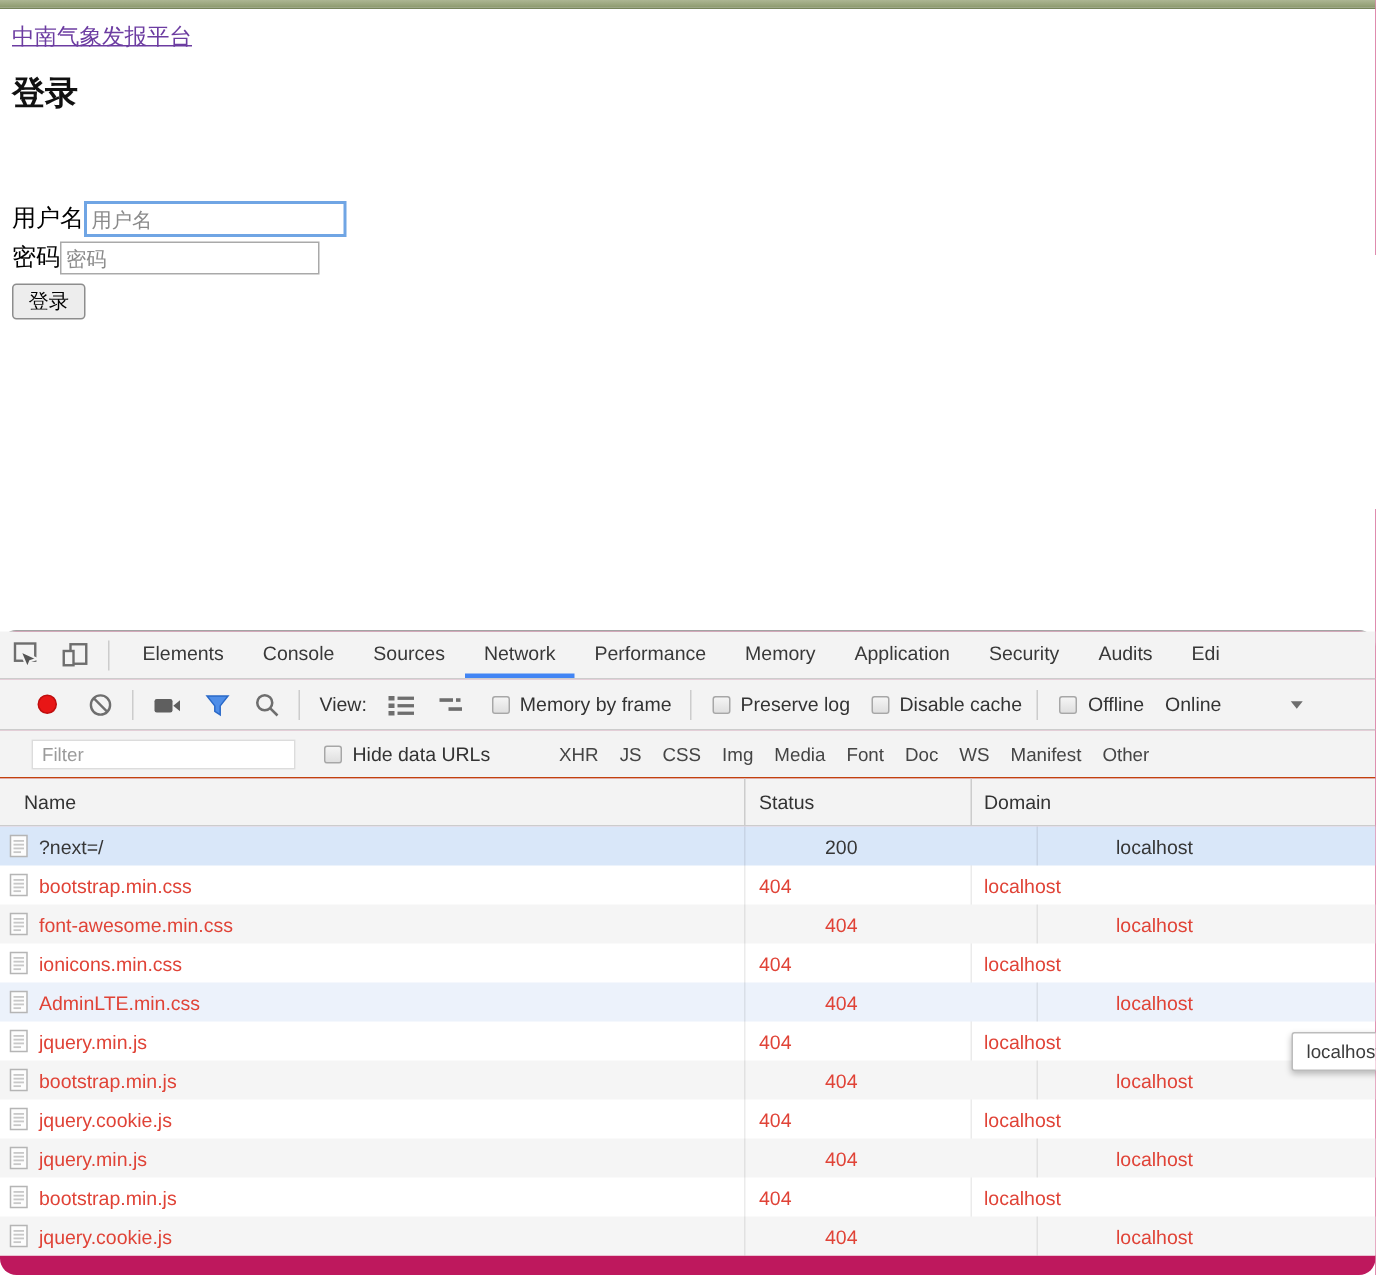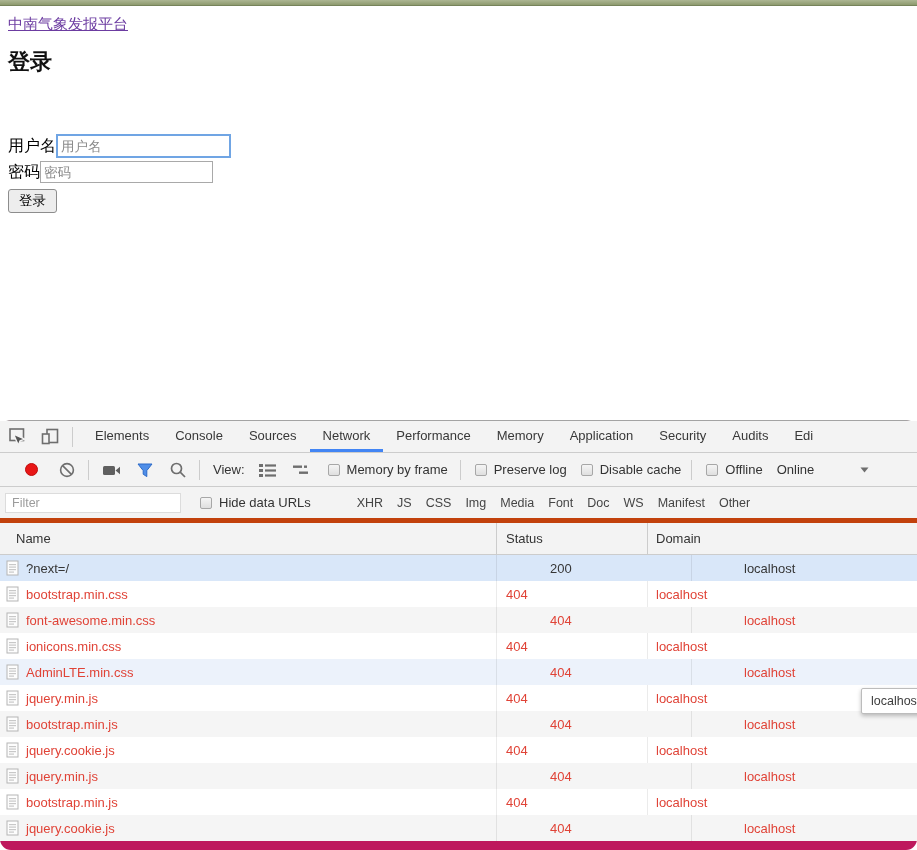--- a/index.html
+++ b/index.html
@@ -59,22 +59,22 @@
     height:33px;background:#f3f3f3;border-bottom:1px solid #ccc;
     display:flex;align-items:center;padding-left:25px;overflow:hidden;
   }
   .record-dot{width:13px;height:13px;border-radius:50%;background:#e81616;border:1px solid #bf0d0d;box-sizing:border-box;cursor:pointer;flex:none;}
   .checkbox{
     width:12px;height:12px;border:1px solid #a7a7a7;border-radius:2px;
     background:linear-gradient(#f5f5f5,#dfdfdf);box-sizing:border-box;cursor:pointer;flex:none;
   }
   .tb-label{color:#333;white-space:nowrap;}
   .dt-filterbar{
-    height:31px;background:#f3f3f3;border-bottom:5px solid #c2410c;
-    display:flex;align-items:center;padding-left:5px;overflow:hidden;
+    height:31px;background:#f3f3f3;border-bottom:1px solid #c2410c;
+    display:flex;align-items:center;padding-left:21px;overflow:hidden;
   }
   .filter-input{
     width:176px;height:20px;border:1px solid #dcdcdc;background:#fff;
     font-size:12.5px;padding:0 6px;outline:none;box-sizing:border-box;font-family:inherit;
   }
   .filter-input::placeholder{color:#9b9b9b;opacity:1;}
   .ftypes{display:flex;align-items:center;}
   .ftype{margin-right:14px;color:#454545;cursor:pointer;white-space:nowrap;font-size:12.5px;}
   .ftype.pill{
     background:#8f8f8f;color:#fff;border-radius:9px;padding:2px 8px;margin-right:7px;margin-top:48px;

